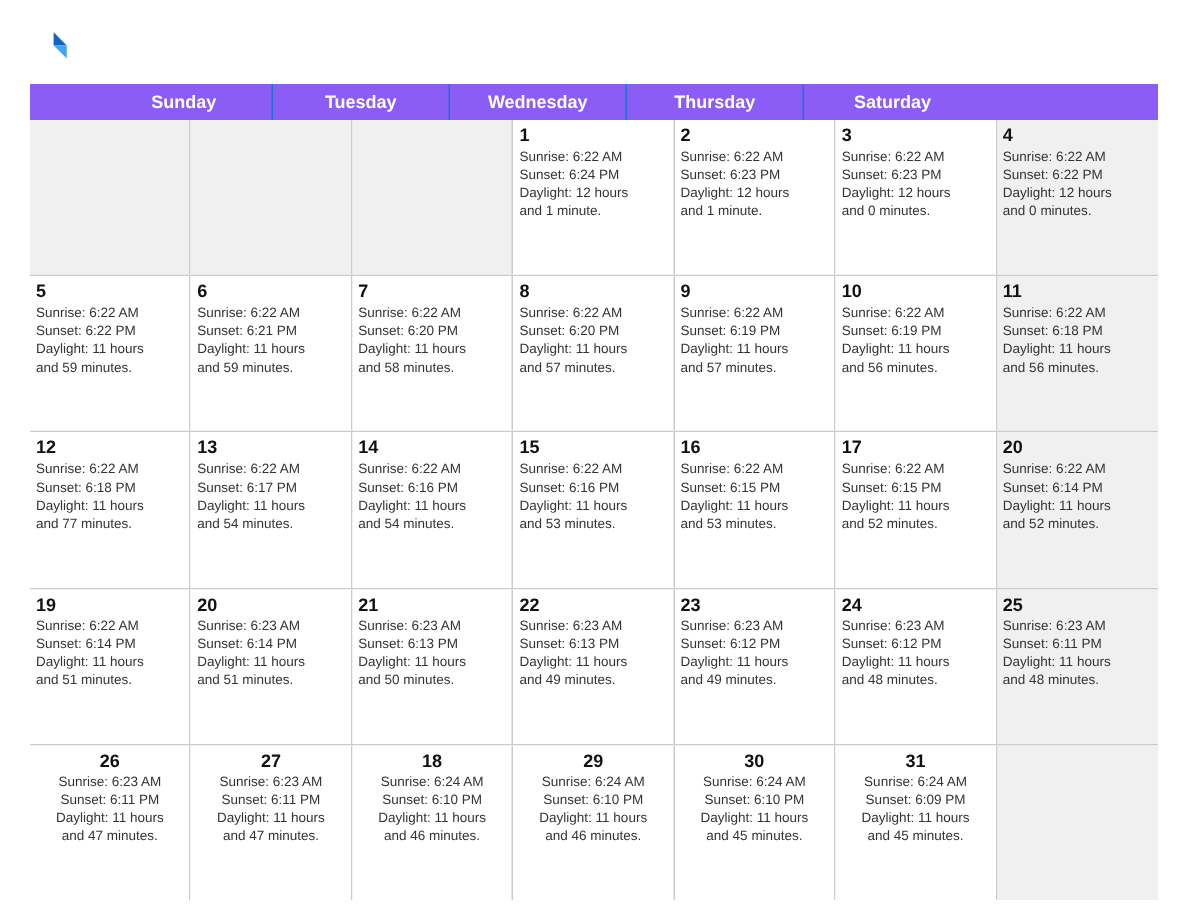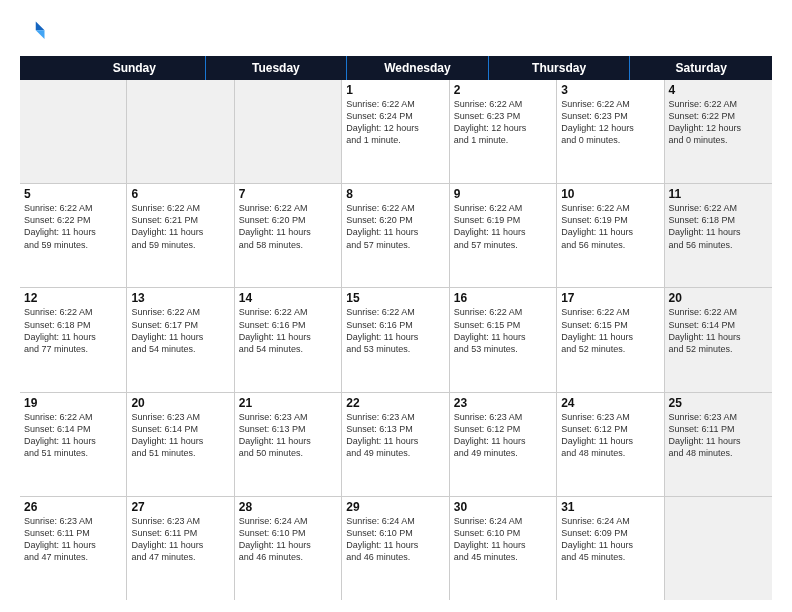--- a/index.html
+++ b/index.html
@@ -53,22 +53,22 @@
       color: #444;
       font-weight: normal;
     }
     .calendar {
       flex: 1;
       display: flex;
       flex-direction: column;
     }
     .cal-header-row {
       display: grid;
-      grid-template-columns: repeat(5, 1fr);
-      background: #0f172a;
+      grid-template-columns: repeat(6, 1fr);
+      background: #8b5cf6;
       padding-left: 44px;
     }
     .cal-header-cell {
       color: #fff;
       font-size: 12px;
       font-weight: bold;
       text-align: center;
       padding: 5px 2px;
       border-right: 1px solid #1976d2;
     }
@@ -77,21 +77,21 @@
       display: flex;
       flex-direction: column;
       flex: 1;
     }
     .cal-row {
       display: grid;
       grid-template-columns: repeat(7, 1fr);
       flex: 1;
       border-bottom: 1px solid #ccc;
     }
-    .cal-row:last-child { border-bottom: none; }
+    .cal-row:last-child { border-bottom: none; text-align: center; }
     .cal-cell {
       border-right: 1px solid #ccc;
       padding: 3px 4px;
       font-size: 9.2px;
       color: #333;
       vertical-align: top;
       background: #fff;
       min-height: 0;
     }
     .cal-cell:last-child { border-right: none; }
@@ -336,21 +336,21 @@
             <div class="cell-text">and 47 minutes.</div>
           </div>
           <div class="cal-cell">
             <span class="day-num">27</span>
             <div class="cell-text">Sunrise: 6:23 AM</div>
             <div class="cell-text">Sunset: 6:11 PM</div>
             <div class="cell-text">Daylight: 11 hours</div>
             <div class="cell-text">and 47 minutes.</div>
           </div>
           <div class="cal-cell">
-            <span class="day-num">28</span>
+            <span class="day-num">18</span>
             <div class="cell-text">Sunrise: 6:24 AM</div>
             <div class="cell-text">Sunset: 6:10 PM</div>
             <div class="cell-text">Daylight: 11 hours</div>
             <div class="cell-text">and 46 minutes.</div>
           </div>
           <div class="cal-cell">
             <span class="day-num">29</span>
             <div class="cell-text">Sunrise: 6:24 AM</div>
             <div class="cell-text">Sunset: 6:10 PM</div>
             <div class="cell-text">Daylight: 11 hours</div>

